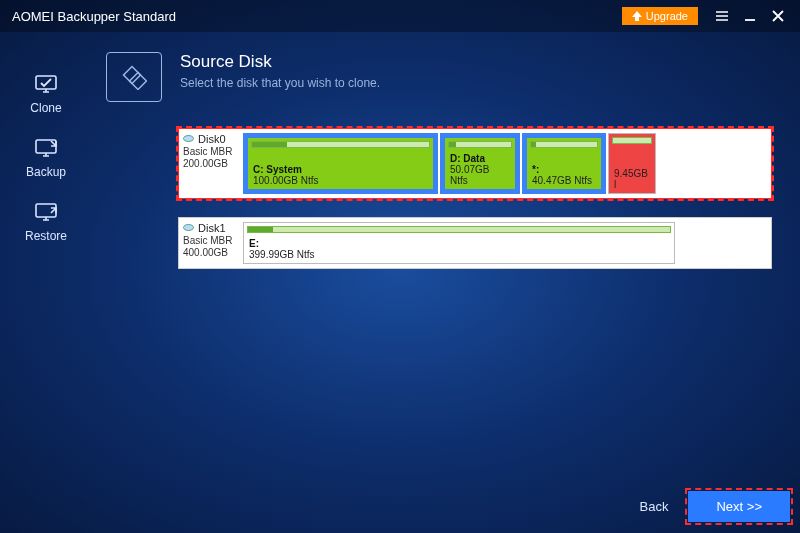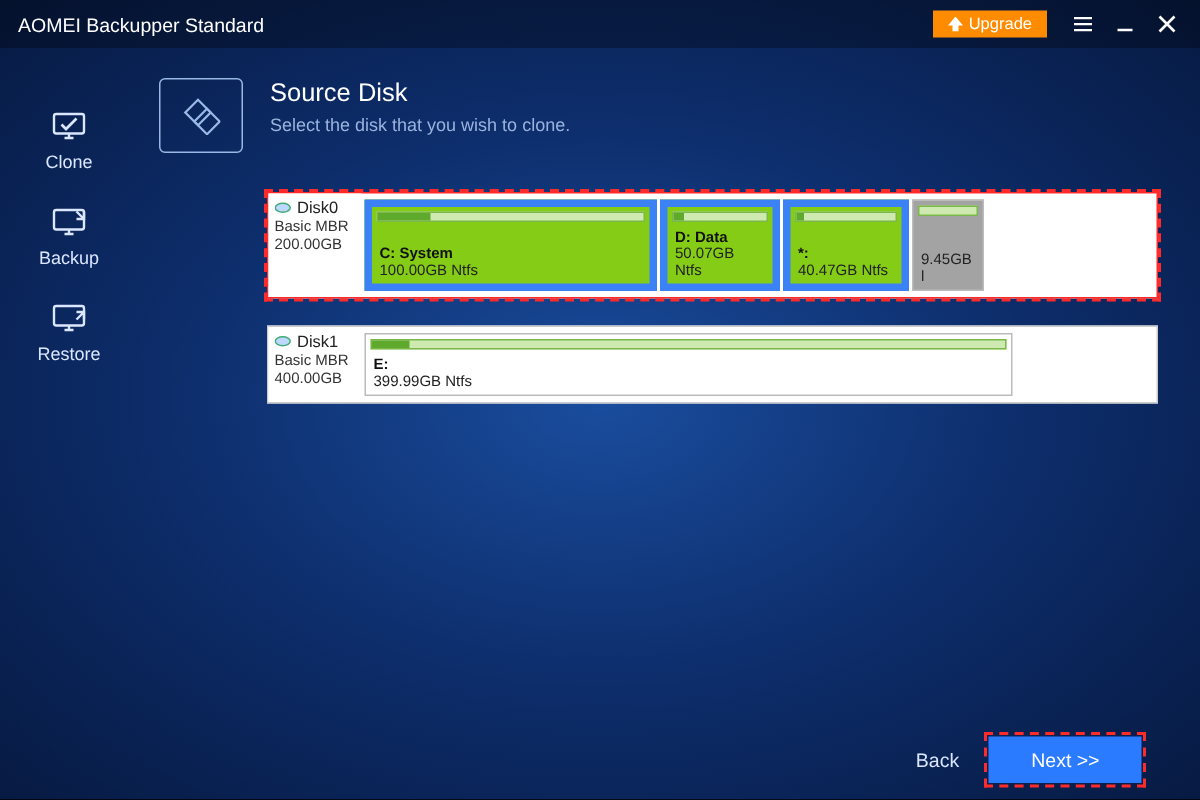--- a/index.html
+++ b/index.html
@@ -29,22 +29,22 @@
 .disk-meta .dn { font-weight: normal; font-size: 11px; display: flex; align-items: flex-start; gap: 4px; }
 .disk-meta .dn svg { width: 11px; height: 11px; }
 .disk-meta .dt, .disk-meta .ds { font-size: 10px; color: #333; }
 .part-row { flex: 1; display: flex; padding: 4px 4px 4px 0; gap: 0; }
 .part { border: 5px solid #3b82f6; background: #84cc16; display: flex; flex-direction: column; justify-content: flex-end; padding: 3px 5px; margin-left: 2px; position: relative; overflow: hidden; }
 .part .bar { position: absolute; top: 3px; left: 3px; right: 3px; height: 7px; background: #cfeab0; border: 1px solid #7bb84a; }
 .part .bar .fill { height: 100%; background: #5faa2d; }
 .part .pname { font-size: 10px; font-weight: bold; color: #111; margin-top: 12px; }
 .part .psz { font-size: 10px; color: #222; }
 .part.plain { background: #fff; border: 1px solid #bbb; }
-.part.unalloc { background: #a3a3a3; border: 1px solid #bbb; }
-.footer { height: 54px; display: flex; align-items: center; justify-content: flex-end; gap: 20px; padding-right: 39px; }
+.part.unalloc { background: #ef4444; border: 1px solid #bbb; }
+.footer { height: 54px; display: flex; align-items: center; justify-content: flex-end; gap: 20px; padding-right: 10px; }
 .back-btn { background: transparent; border: none; color: #dbe6ff; font-size: 13px; cursor: pointer; }
 .next-btn { background: #2a7bff; color: #fff; border: none; font-size: 13px; padding: 8px 28px; cursor: pointer; outline: 2px dashed #ff2a2a; outline-offset: 1px; }
 </style>
 </head>
 <body>
 
 <div class="window">
   <div class="titlebar">
     <div class="titlebar-title">AOMEI Backupper Standard</div>
     <button class="upgrade-btn">

